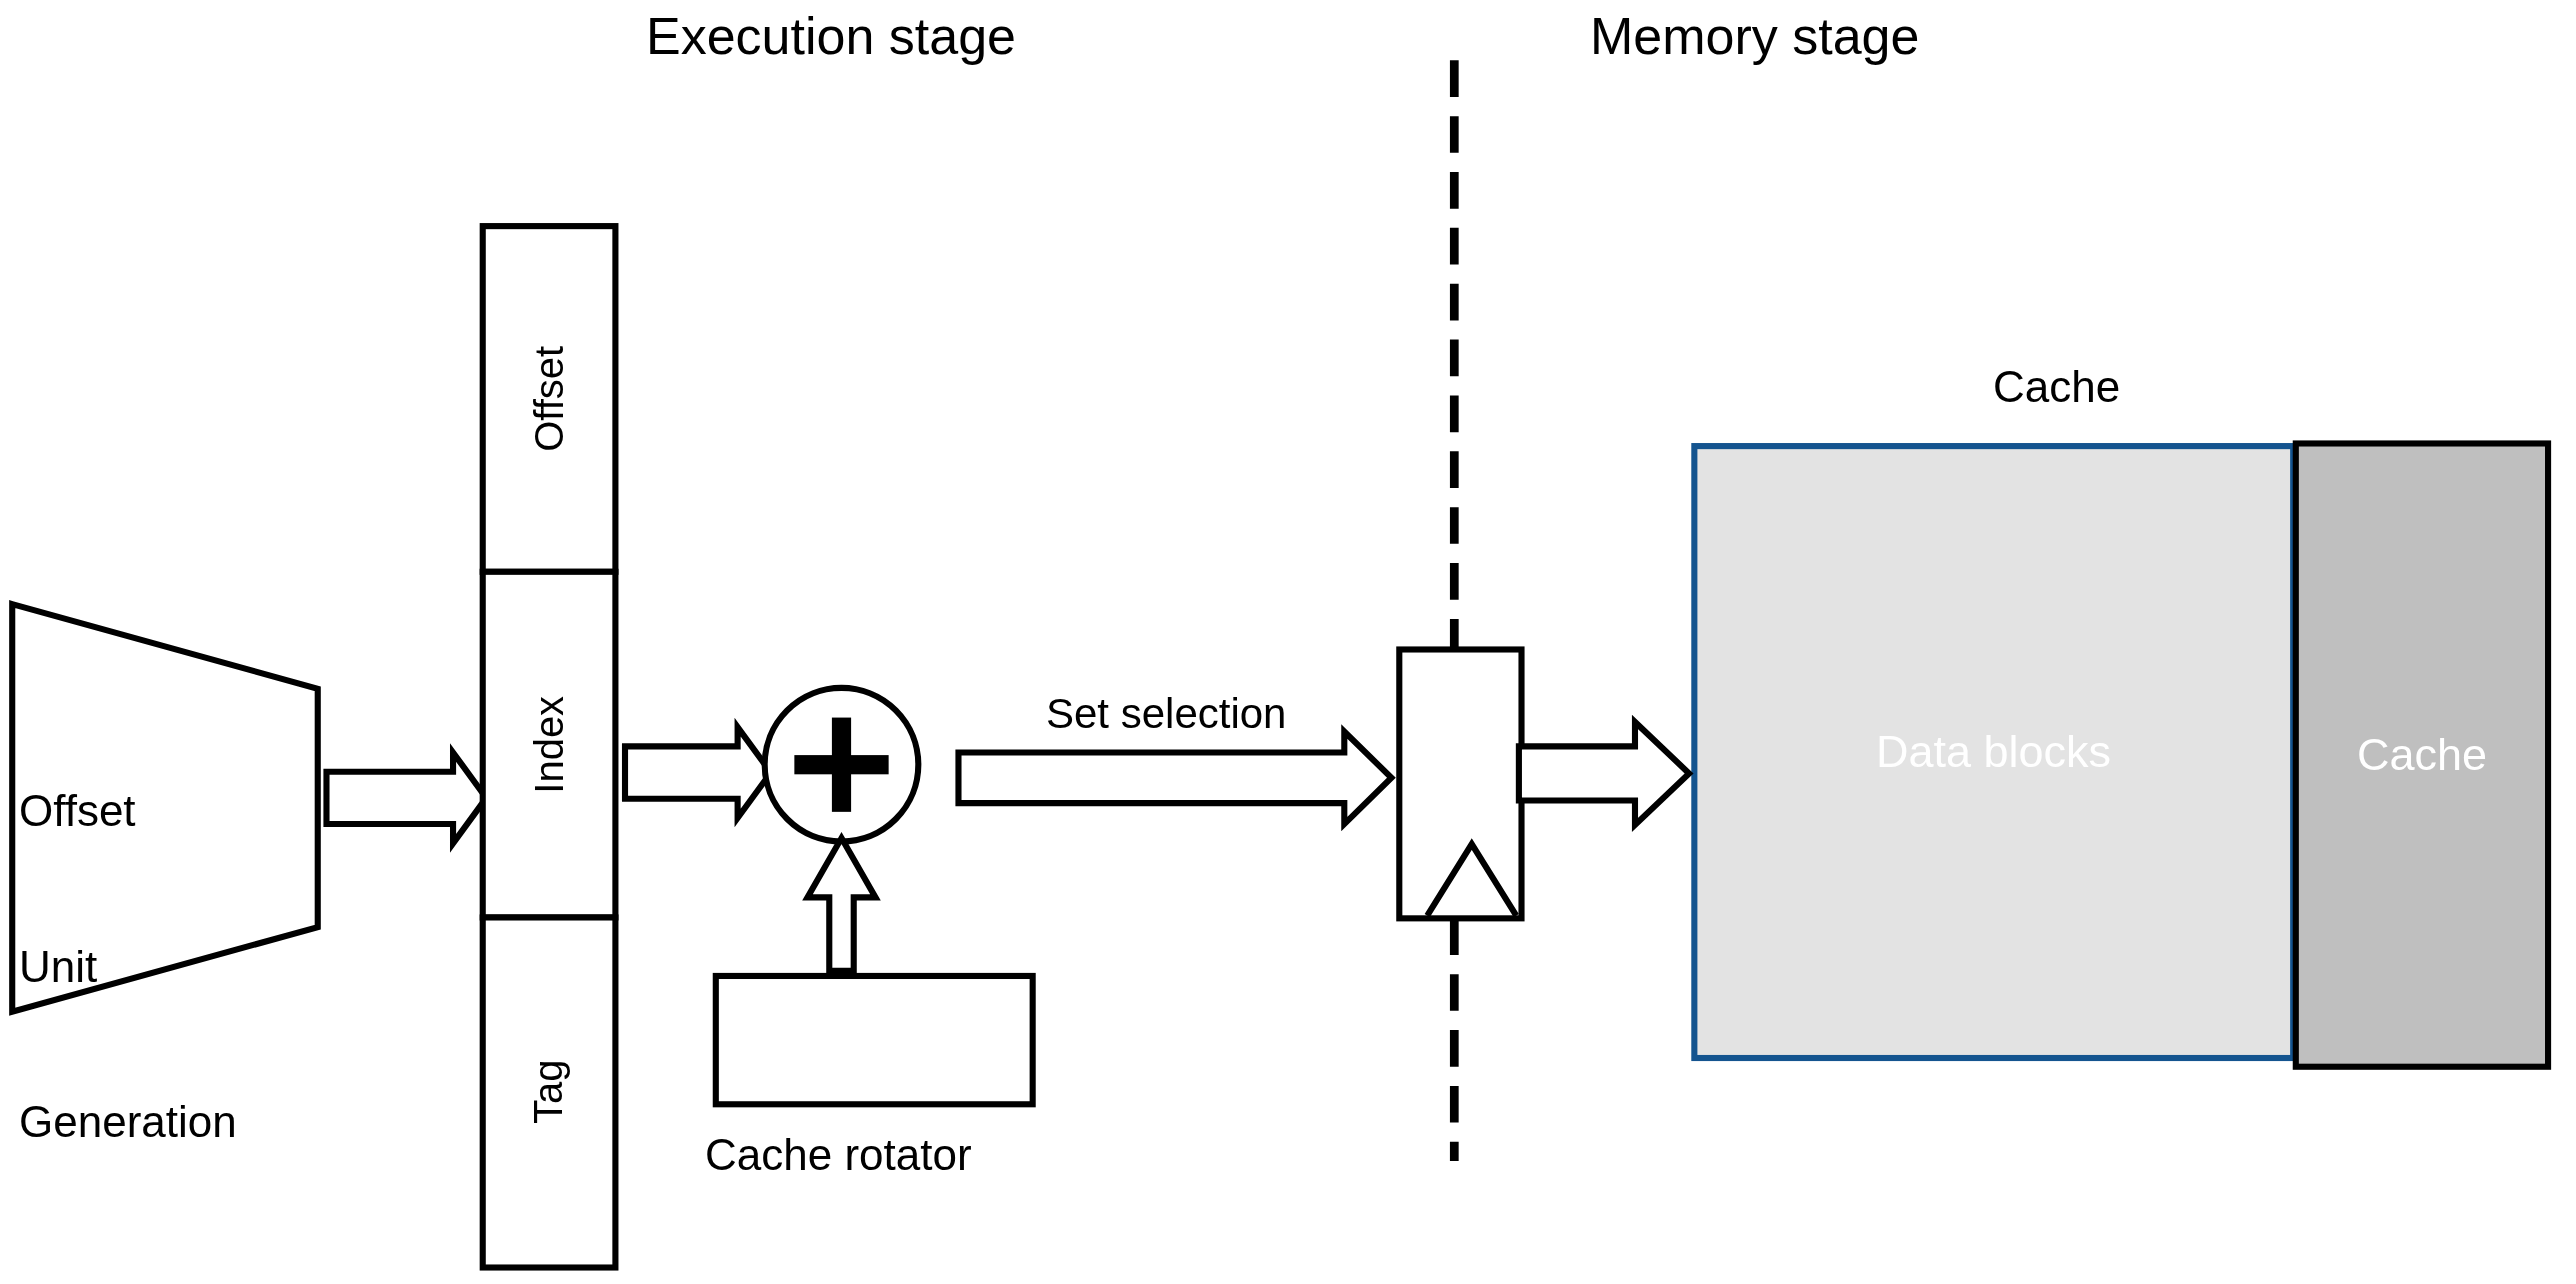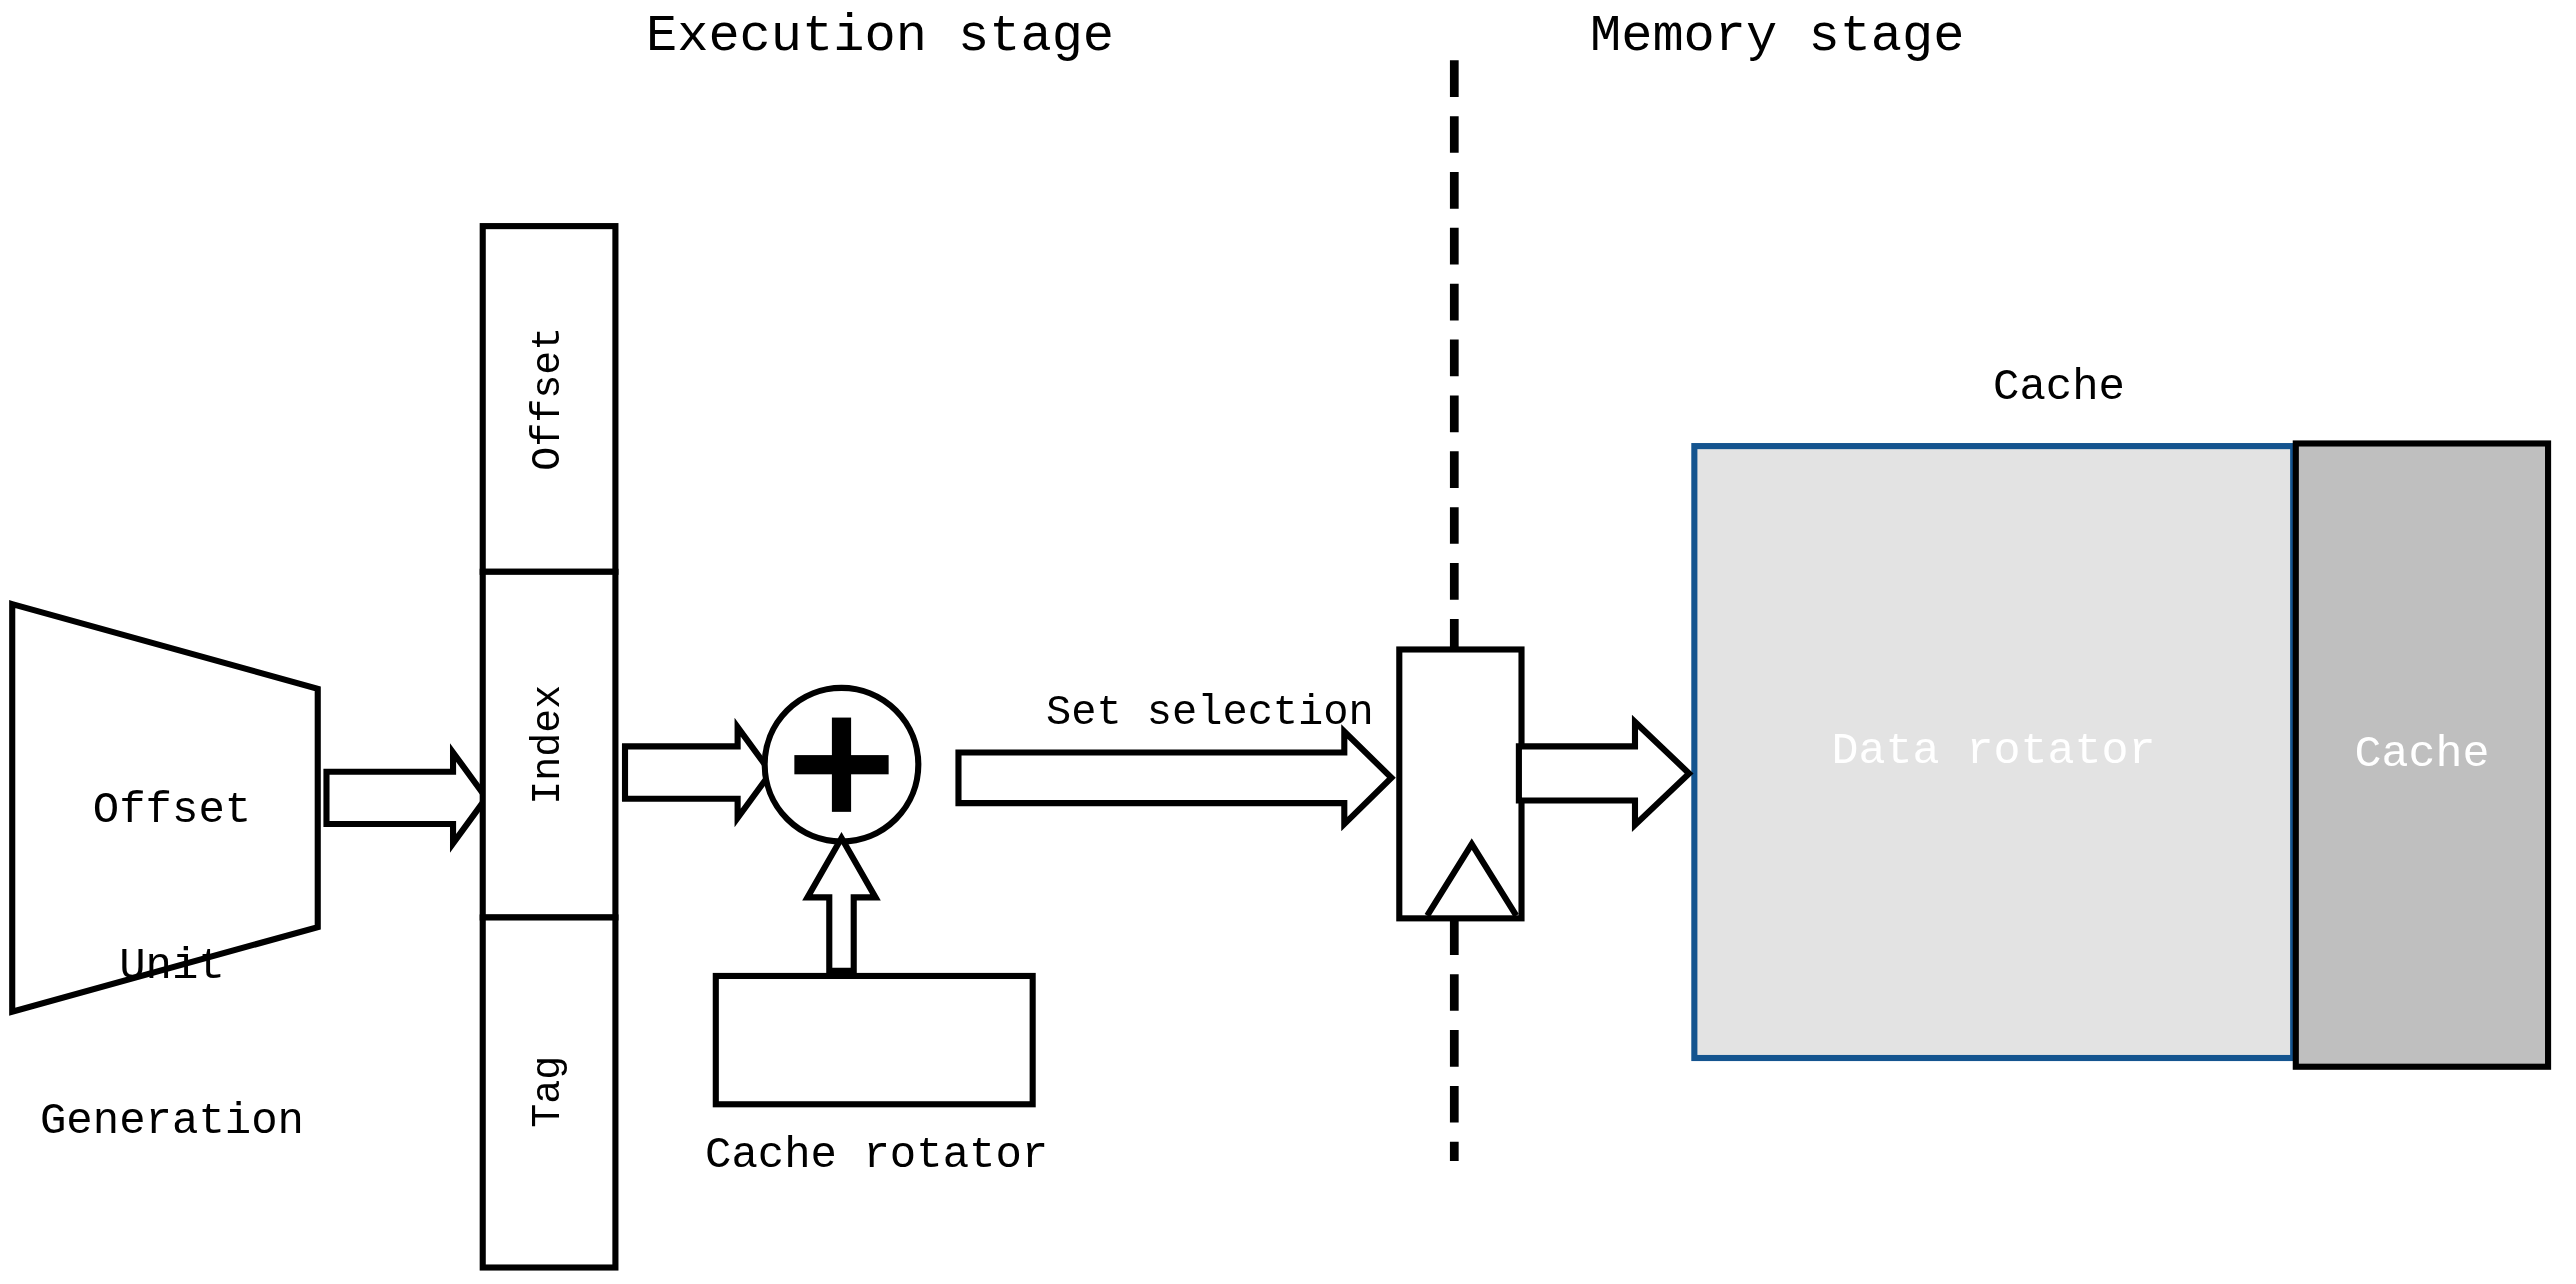--- a/index.html
+++ b/index.html
@@ -21,24 +21,23 @@
   #diagram-svg {
     position: absolute;
     left: 0;
     top: 0;
     width: 2576px;
     height: 1285px;
   }
   .lbl {
     position: absolute;
     color: #000000;
-    font-family: Liberation Mono, monospace;
+    font-family: Liberation Sans, sans-serif;
     white-space: pre;
     line-height: 1.14;
-    text-align: center;
   }
   .stage-title {
     font-size: 52px;
     letter-spacing: 0px;
   }
   .field-label {
     font-size: 40px;
     transform-origin: 50% 50%;
   }
   .node-label {
@@ -123,21 +122,21 @@
     <span style="transform:rotate(-90deg); display:inline-block;">Tag</span>
   </div>
 
   <div class="lbl flow-label" style="left:1046px; top:690px;">Set selection</div>
 
   <div class="lbl node-label" style="left:705px; top:1130px;">Cache rotator</div>
 
   <div class="lbl cache-caption" style="left:1993px; top:362px;">Cache</div>
 
   <div class="lbl inside-label" style="left:1694px; top:446px; width:599px; height:612px; display:flex; align-items:center; justify-content:center;">
-    <span>Data rotator</span>
+    <span>Data blocks</span>
   </div>
 
   <div class="lbl inside-label" style="left:2296px; top:443px; width:252px; height:623px; display:flex; align-items:center; justify-content:center;">
     <span>Cache</span>
   </div>
 
 </div>
 
 
 </body></html>

